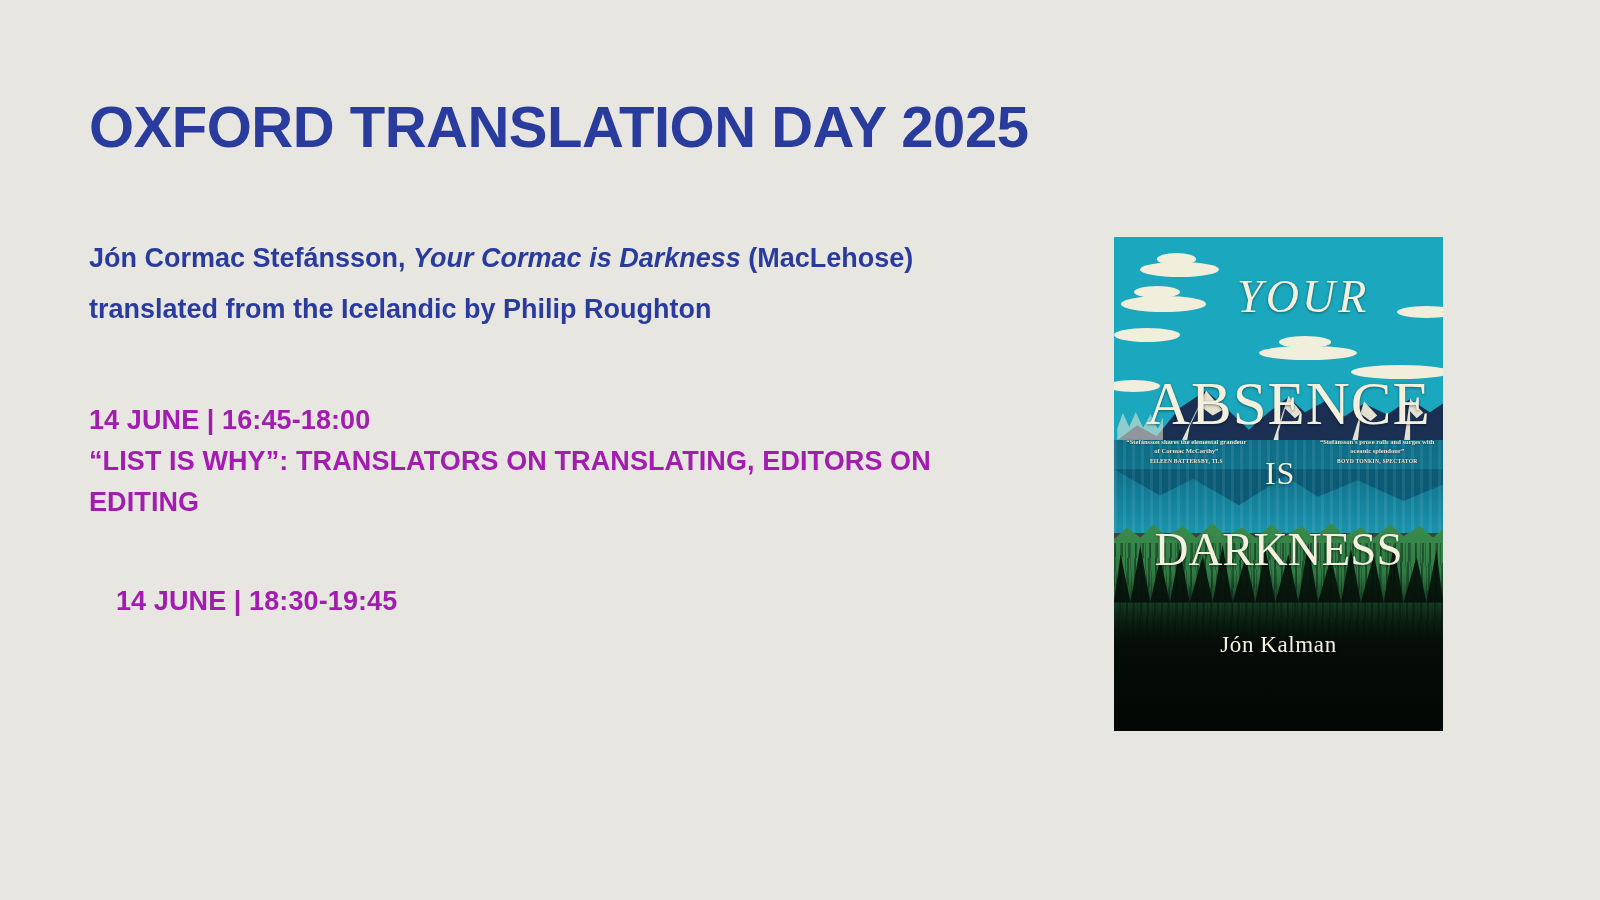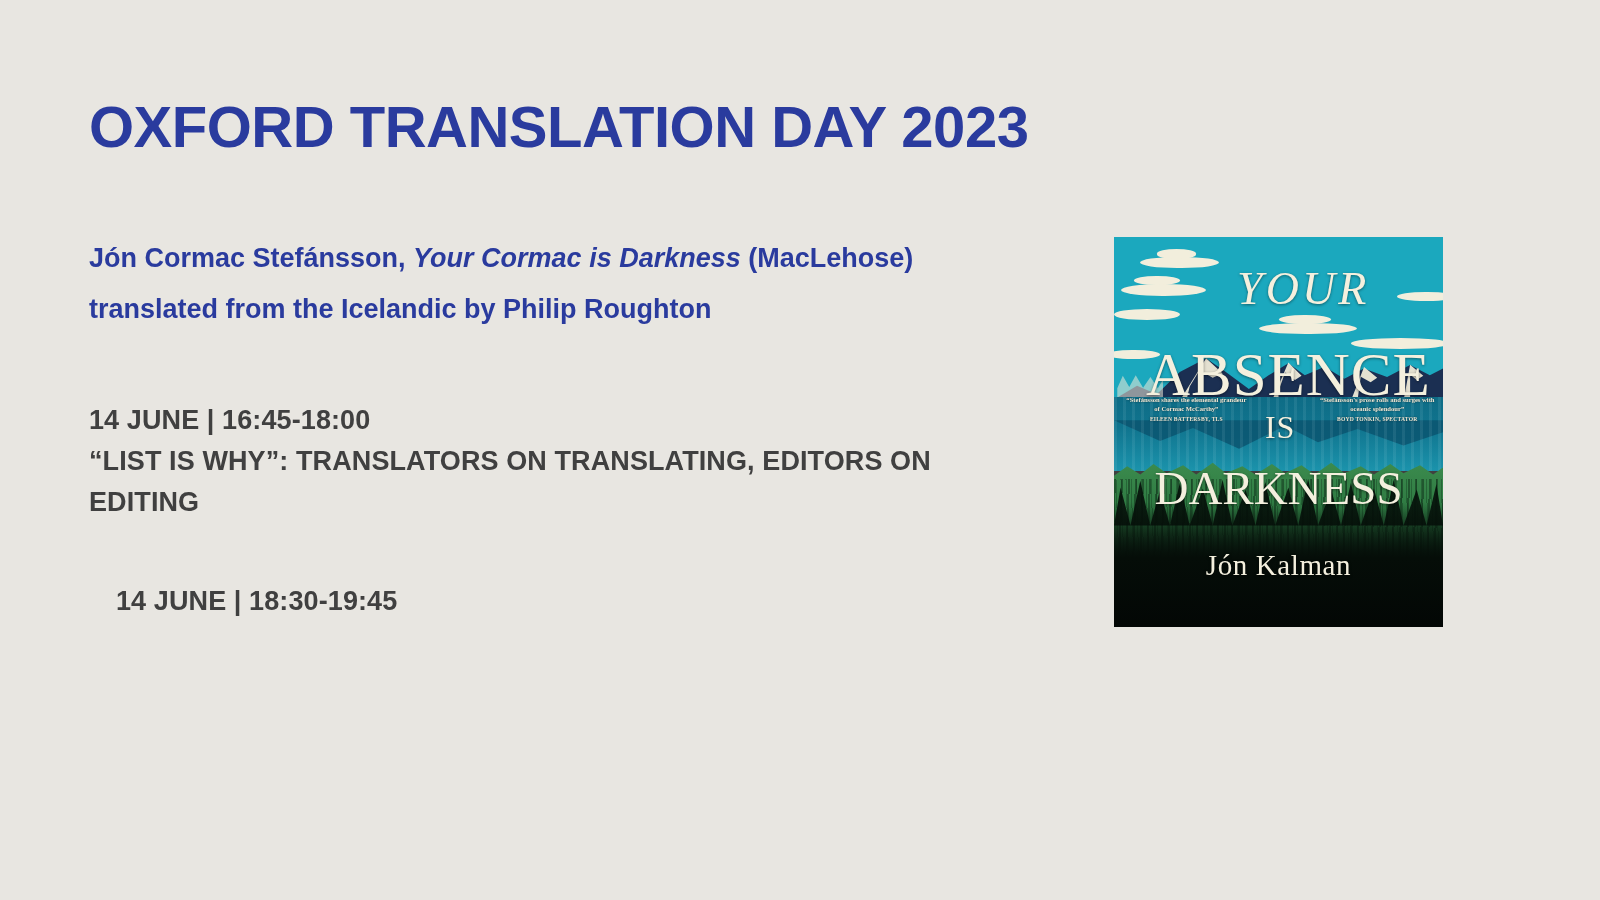--- a/index.html
+++ b/index.html
@@ -36,36 +36,36 @@
     font-weight:bold;
     line-height:51px;
     color:#2A3B9E;
   }
   #book-credit .title-italic { font-style:italic; }
 
   .event {
     position:absolute;
     left:89px;
     width:900px;
-    color:#404040;
+    color:#a21caf;
     font-size:27px;
     line-height:41px;
     font-weight:bold;
     letter-spacing:0.1px;
   }
   #event-1 { top:400px; }
   #event-2 { top:581px;margin-left:27px; }
   .event .ev-when { display:block; }
   .event .ev-what { display:block; }
 
   
   #book-cover {
     position:absolute;
     left:1114px; top:237px;
-    width:329px; height:390px;
+    width:329px; height:494px;
     overflow:hidden;
     background:#404040;
   }
 
   
   .sky {
     position:absolute; left:0; top:0; width:100%; height:48%;
     background:#1BA8BE;
   }
   
@@ -204,21 +204,21 @@
     font-size:47px;
     letter-spacing:0px;
   }
   #cover-author {
     position:absolute;
     top:79.5%;
     width:100%;
     text-align:center;
     color:#F4F0DE;
     font-family:"Liberation Serif", serif;
-    font-size:29px;
+    font-size:23px;
     line-height:1.28;
     letter-spacing:.6px;
     text-shadow:0 1px 3px rgba(0,0,0,.6);
   }
 
   
   .blurb {
     position:absolute;
     color:#EDE8D6;
     font-family:"Liberation Serif", serif;
@@ -236,21 +236,21 @@
     letter-spacing:.2px;
     margin-top:1px;
     text-transform:uppercase;
   }
 </style>
 </head>
 <body>
 
 <div id="poster">
 
-  <h1 id="page-title">OXFORD TRANSLATION DAY 2023</h1>
+  <h1 id="page-title">OXFORD TRANSLATION DAY 2025</h1>
 
   <p id="book-credit"><span>Jón Cormac Stefánsson, </span><span class="title-italic">Your Cormac is Darkness</span><span> (MacLehose) translated from the Icelandic by Philip Roughton</span></p>
 
   <div class="event" id="event-1">
     <span class="ev-when">14 JUNE | 16:45-18:00</span>
     <span class="ev-what">“LIST IS WHY”: TRANSLATORS ON TRANSLATING, EDITORS ON EDITING</span>
   </div>
 
   <div class="event" id="event-2">
     <span class="ev-when">14 JUNE | 18:30-19:45</span>

